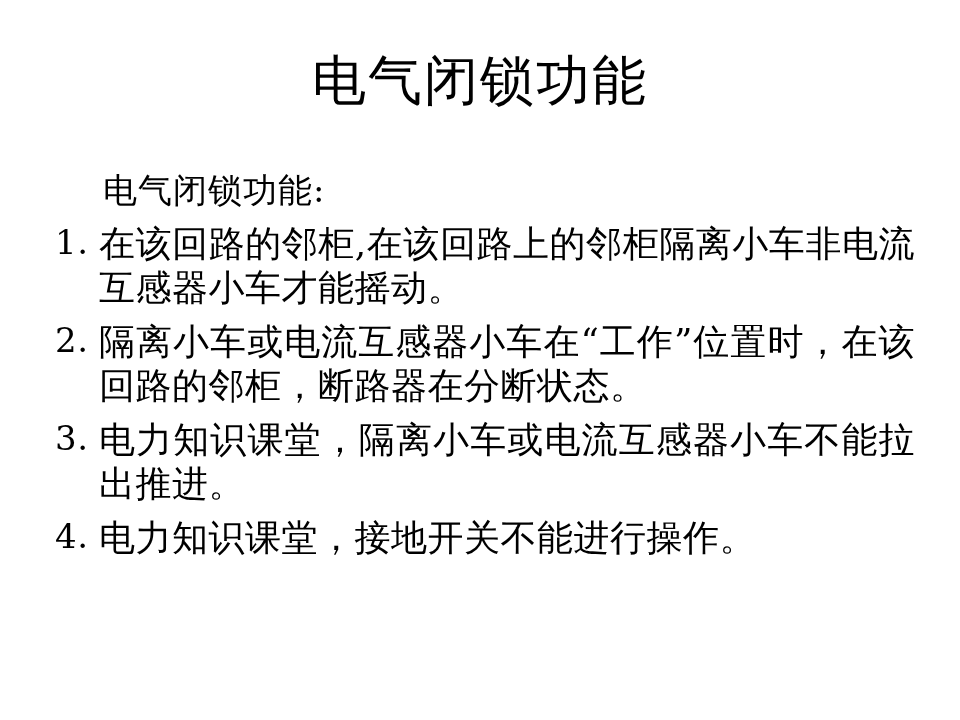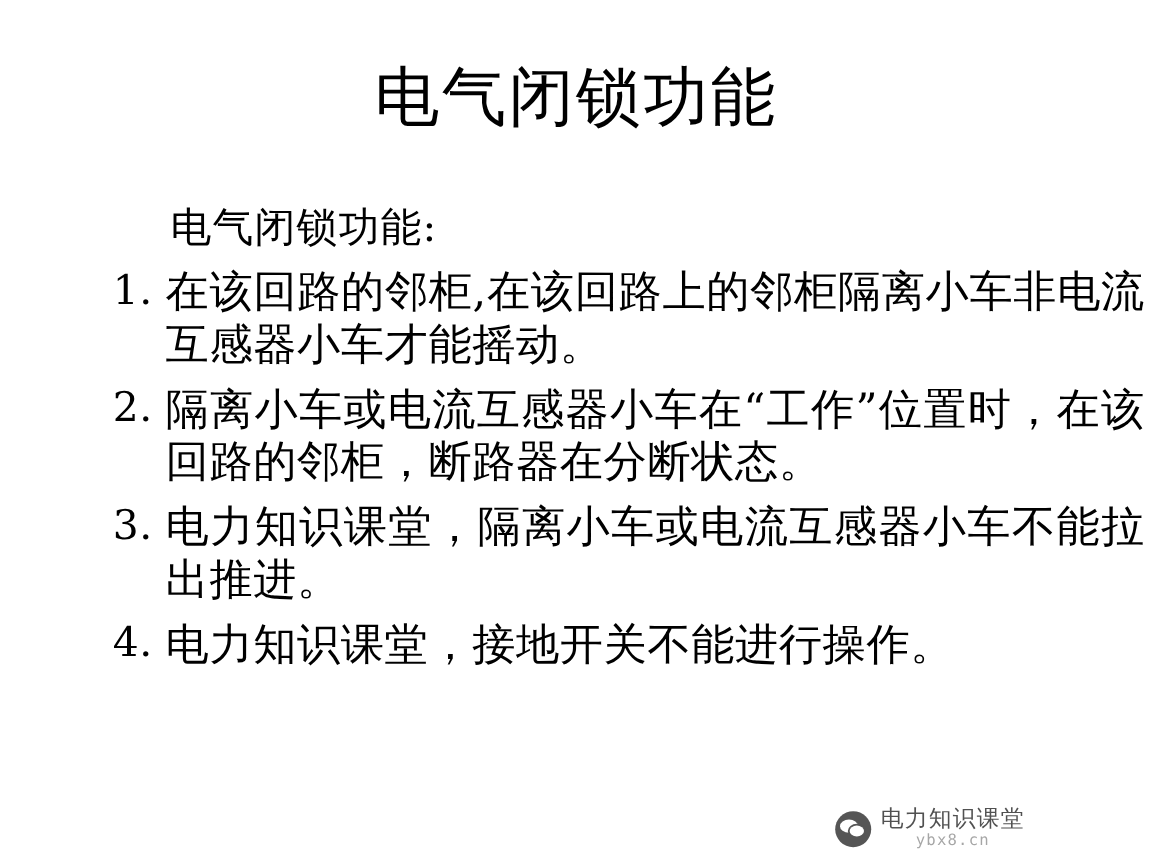--- a/index.html
+++ b/index.html
@@ -31,21 +31,20 @@
     line-height: 1.08;
     font-weight: normal;
     letter-spacing: 2px;
     font-family: "DejaVu Serif", "Liberation Serif", serif;
   }
   .body-block {
     position: absolute;
     top: 168px;
     left: 55px;
     width: 860px;
-    margin-left: 39px;
   }
   .lead-line {
     font-size: 34px;
     line-height: 1.3;
     padding-left: 48px;
     margin-bottom: 10px;
     letter-spacing: 1px;
   }
   .num-list {
     list-style: none;
@@ -155,21 +154,14 @@
         <span class="num-text">电力知识课堂，隔离小车或电流互感器小车不能拉出推进。</span>
       </li>
       <li class="num-item">
         <span class="num-marker">4.</span>
         <span class="num-text">电力知识课堂，接地开关不能进行操作。</span>
       </li>
     </ul>
 
   </div>
 
-  <div class="watermark">
-    <span class="wx-badge"></span>
-    <span class="wm-text-wrap">
-      <span class="wm-name">电力知识课堂</span>
-      <span class="wm-url">ybx8.cn</span>
-    </span>
-  </div>
 
 </div>
 
 </body></html>

